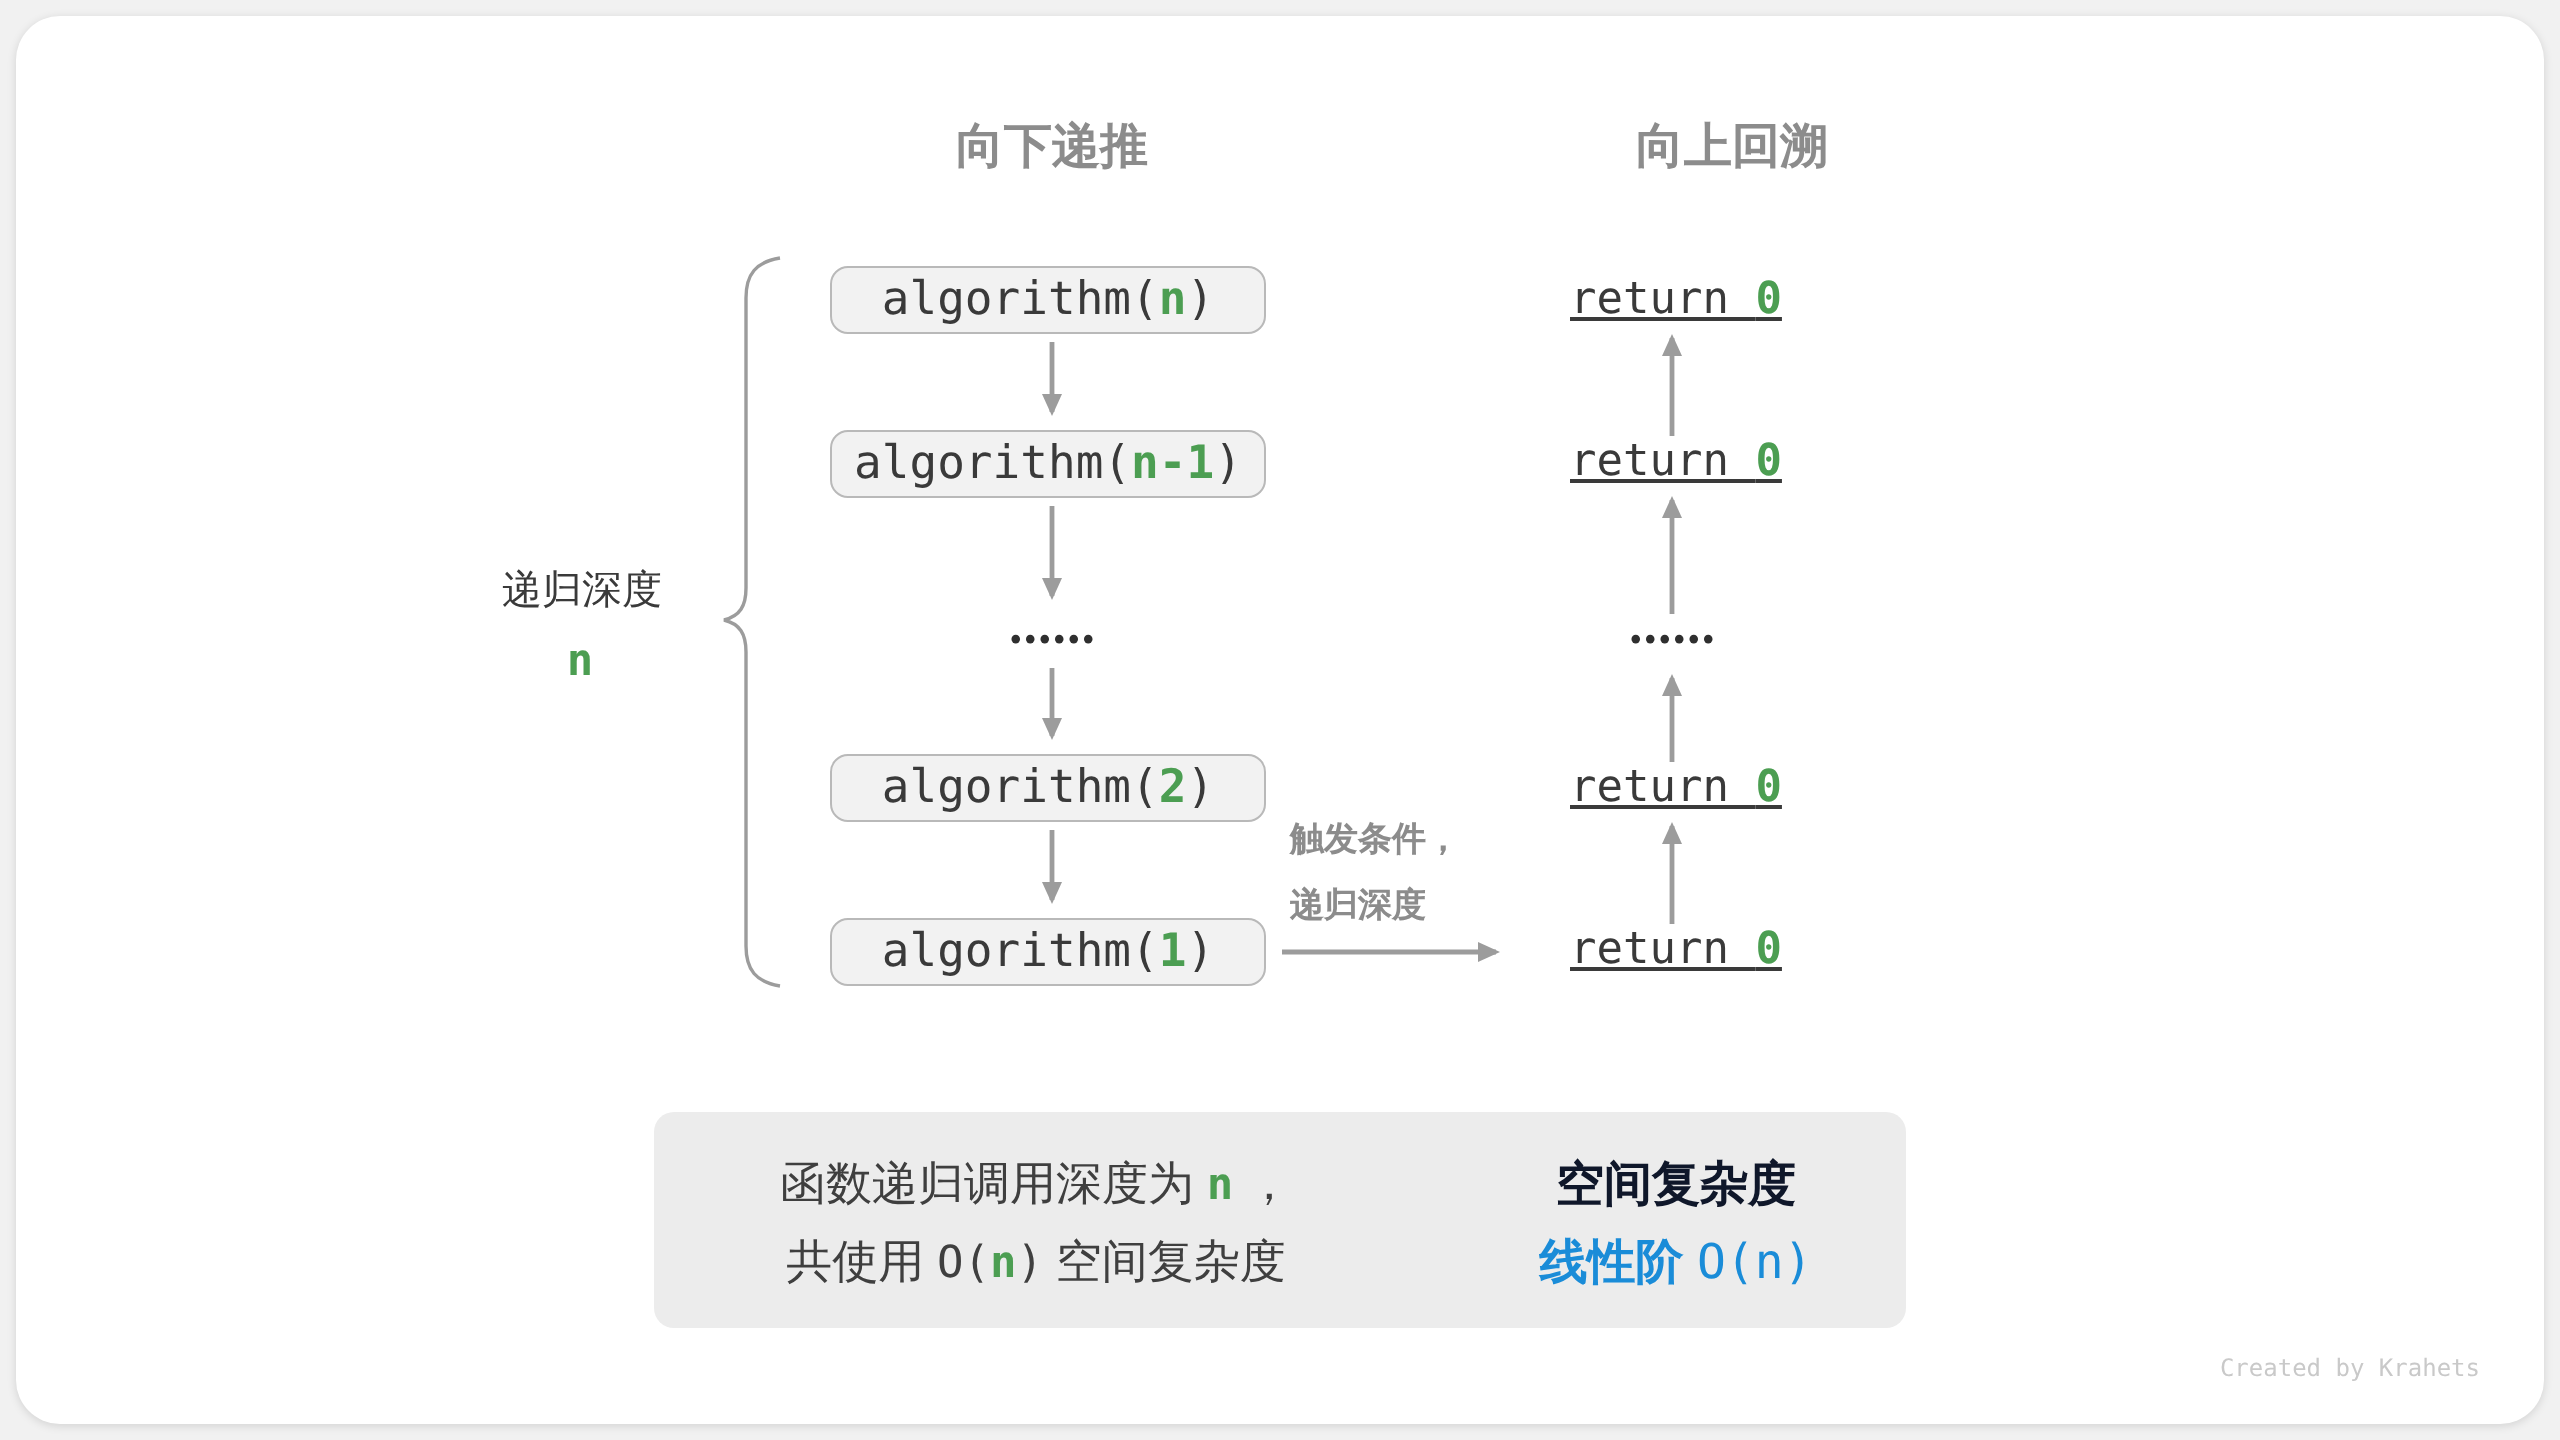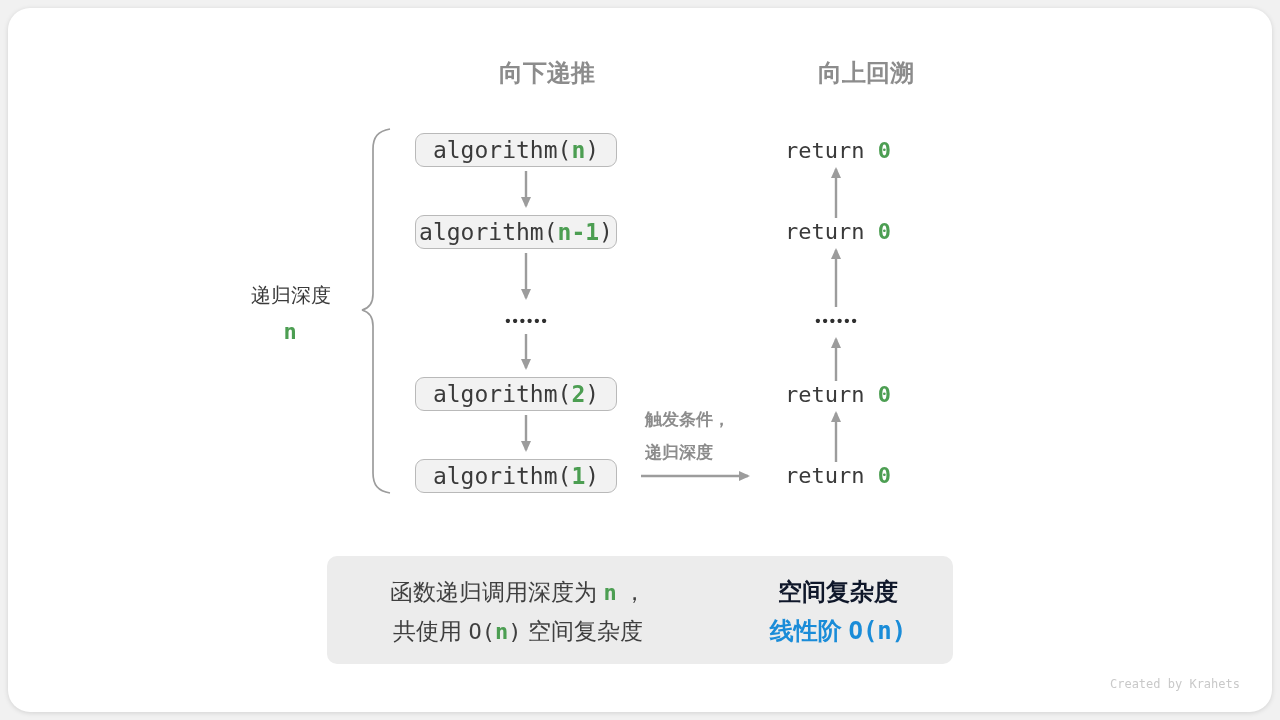--- a/index.html
+++ b/index.html
@@ -4,43 +4,43 @@
 <style>
   html, body {
     margin: 0; padding: 0;
     width: 1280px; height: 720px;
     background: var(--page_bg, #f1f1f1);
     font-family: "Liberation Sans", sans-serif;
     overflow: hidden;
   }
   .abs { position: absolute; }
   .ctr { transform: translate(-50%, -50%); white-space: nowrap; }
-  .ctry { transform: translateY(-50%); white-space: nowrap; }
+  .ctry { transform: translateY(-50%); white-space: nowrap; text-decoration: underline; }
 
   .card {
     position: absolute; left: 8px; top: 8px;
     width: 1264px; height: 704px;
     background: var(--card_bg, #ffffff);
     border-radius: 22px;
     box-shadow: 0 1px 5px rgba(0,0,0,0.13);
   }
 
   .connectors { position: absolute; left: 0; top: 0; pointer-events: none; }
 
   .hdr {
     font-size: 24px; font-weight: bold;
     color: var(--gray_label, #8c8c8c);
   }
 
   .mono { font-family: "DejaVu Sans Mono", monospace; }
   .green { color: var(--green, #4c9e52); font-weight: bold; }
-  .bold { font-weight: bold; }
+  .bold { font-weight: normal; }
 
   .call-box {
-    position: absolute; left: 415px; width: 202px; height: 34px;
+    position: absolute; left: 415px; width: 218px; height: 34px;
     box-sizing: border-box;
     background: var(--box_bg, #f2f2f2);
     border: 1.6px solid var(--box_border, #b9b9b9);
     border-radius: 9px;
     display: flex; align-items: center; justify-content: center;
     font-family: "DejaVu Sans Mono", monospace;
     font-size: 23px; color: var(--dark_text, #3a3a3a);
     white-space: pre;
   }
 
@@ -106,21 +106,21 @@
 
     <line x1="641" y1="476" x2="748" y2="476" marker-end="url(#ah)"></line>
 
     <path stroke-width="1.7" d="M 390 129 C 378 131 373 137 373 149 L 373 294 C 373 303 370 308 362 310
              C 370 312 373 317 373 326 L 373 473 C 373 485 378 491 390 493"></path>
   </g>
 
   <polygon points="670,607 697,607 697,597 722,616 697,635 697,625 670,625" fill="var(--block_arrow, #bdbdbd)"></polygon>
 </svg>
 
-<div class="abs ctr hdr" style="left:547px; top:73px">向下递推</div>
+<div class="abs ctr hdr" style="left:526px; top:73px">向下递推</div>
 <div class="abs ctr hdr" style="left:866px; top:73px">向上回溯</div>
 
 <div class="abs ctr depth-text" style="left:291px; top:295px">递归深度</div>
 <div class="abs ctr depth-var green" style="left:290px; top:331px">n</div>
 
 <div class="call-box" style="top:133px"><span><span>algorithm(</span><span class="green">n</span><span>)</span></span></div>
 
 <div class="call-box" style="top:215px"><span><span>algorithm(</span><span class="green">n-1</span><span>)</span></span></div>
 
 <div class="abs ctr dots" style="left:527px; top:320px">••••••</div>

